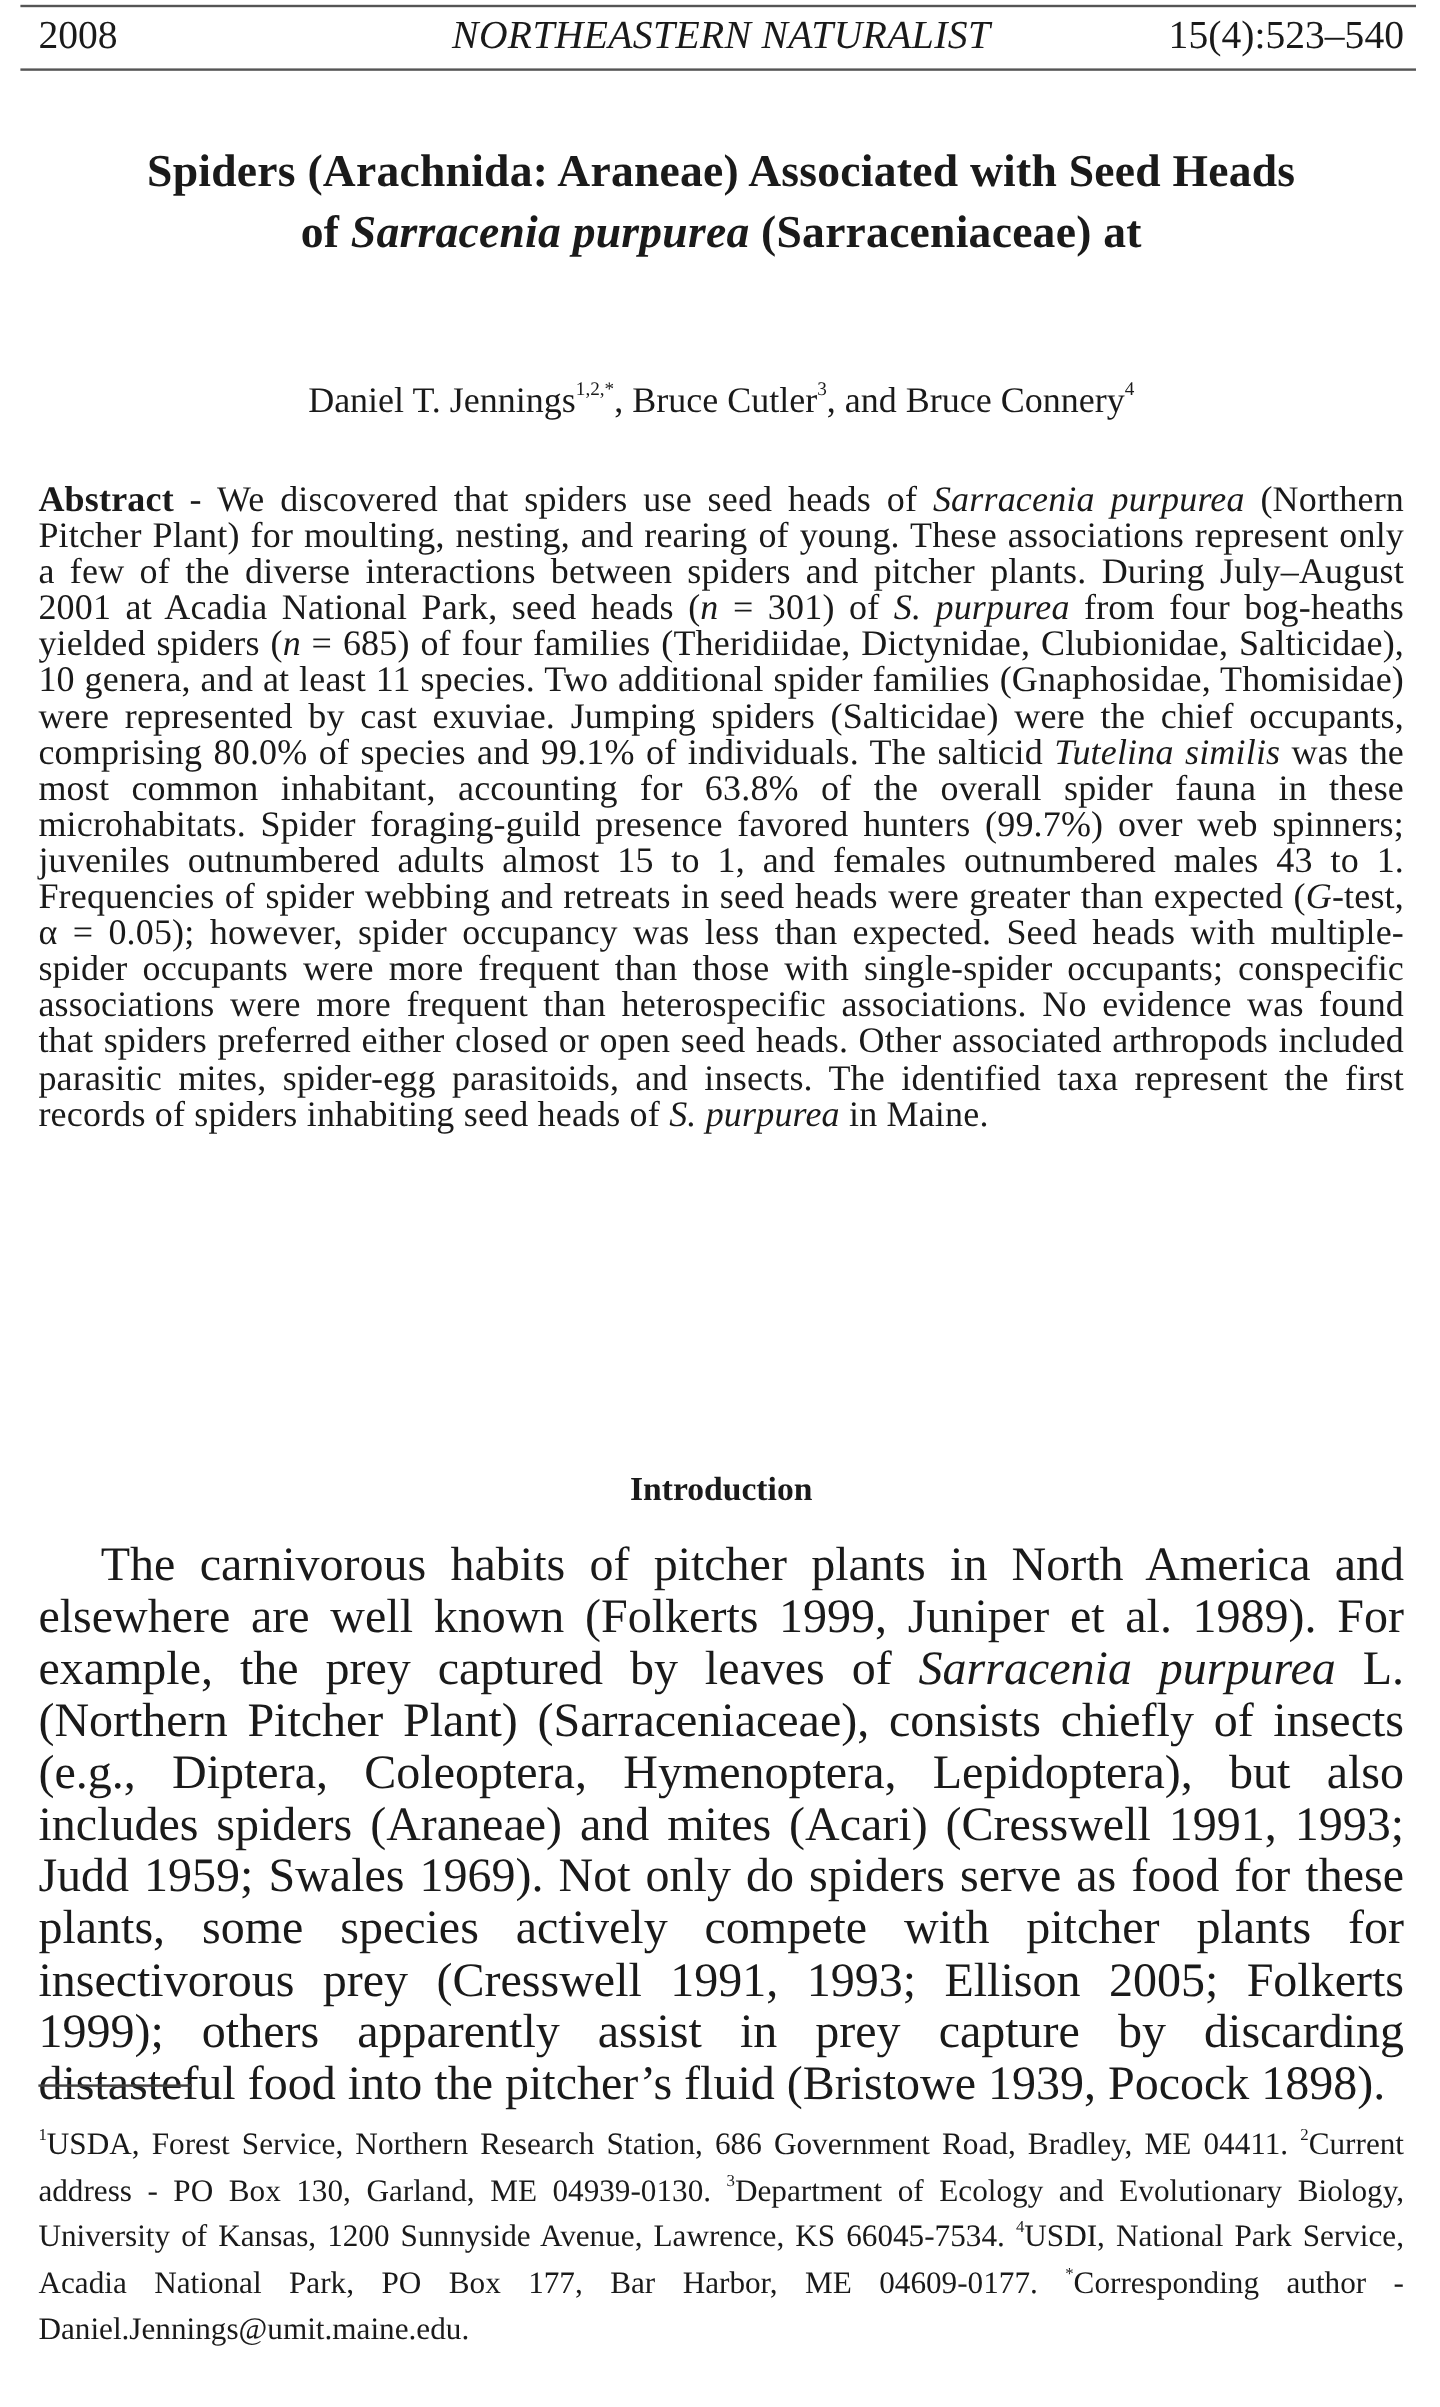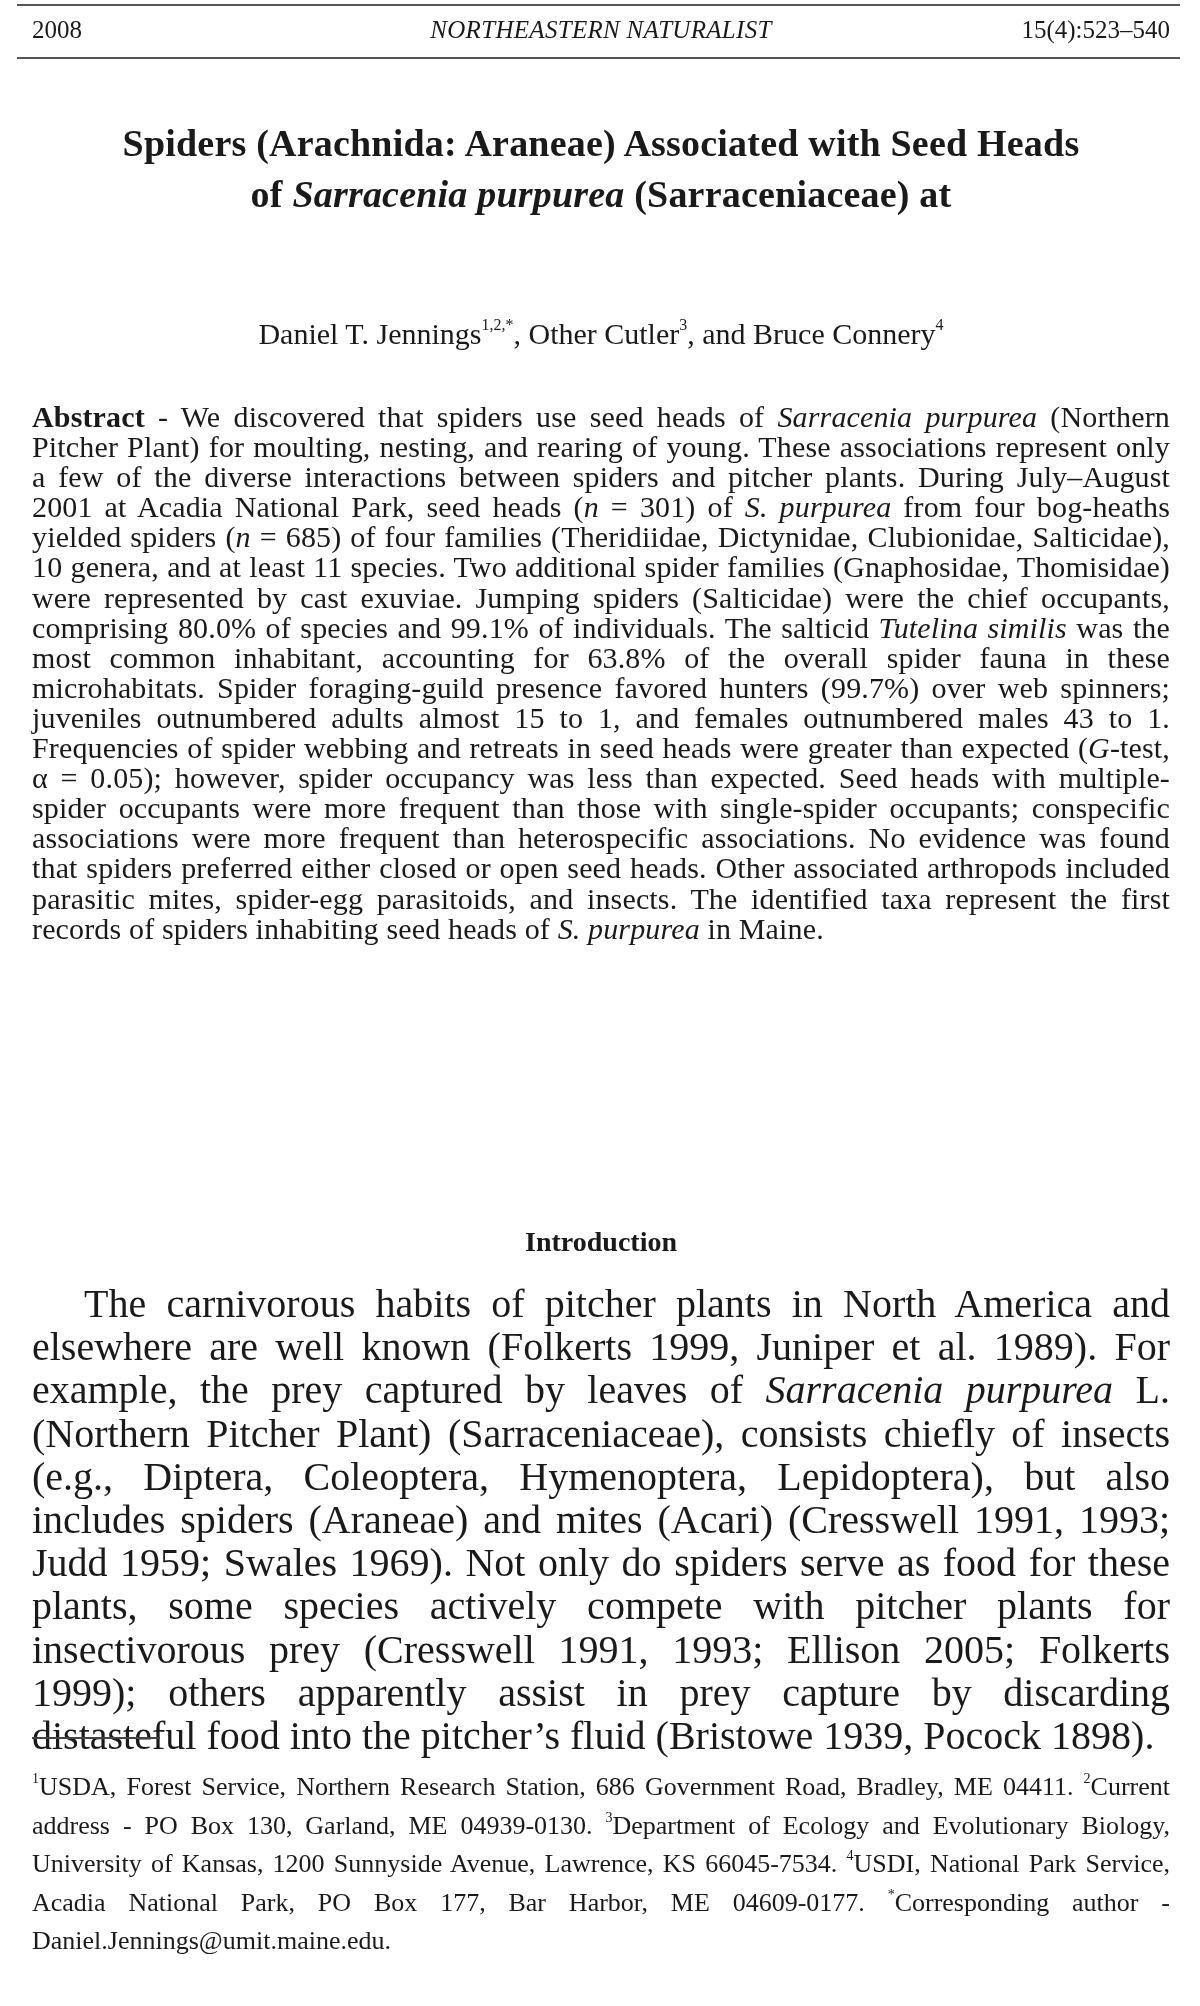--- a/index.html
+++ b/index.html
@@ -5,21 +5,21 @@
   html, body { margin: 0; padding: 0; background: #ffffff; }
   body {
     width: 1200px; height: 2006px; position: relative; overflow: hidden;
     font-family: "Liberation Serif", "DejaVu Serif", serif; color: #1a1a1a;
   }
   .rule { position: absolute; height: 2px; background: #555; }
   #rule-top { left: 17px; width: 1163px; top: 4px; }
   #rule-bottom { left: 17px; width: 1163px; top: 57px; }
   .running-head {
     position: absolute; top: 12px; left: 32px; width: 1138px; height: 36px;
-    font-size: 25px; line-height: 36px;
+    font-size: 33px; line-height: 36px;
   }
   .running-head .rh-left { position: absolute; left: 0; top: 0; }
   .running-head .rh-center { position: absolute; left: 0; right: 0; text-align: center; font-style: italic; letter-spacing: 0.3px; }
   .running-head .rh-right { position: absolute; right: 0; top: 0; }
 
   .title {
     position: absolute; top: 118px; left: 32px; width: 1138px;
     text-align: center; font-weight: bold; font-size: 38px; line-height: 51px;
     letter-spacing: 0.2px;
   }
@@ -61,21 +61,21 @@
   <span class="rh-center">NORTHEASTERN NATURALIST</span>
   <span class="rh-right">15(4):523–540</span>
 </div>
 <div class="rule" id="rule-bottom"></div>
 
 <div class="title">
   <div>Spiders (Arachnida: Araneae) Associated with Seed Heads</div>
   <div><span>of </span><i>Sarracenia purpurea</i><span> (Sarraceniaceae) at</span></div>
 </div>
 
-<div class="authors"><span>Daniel T. Jennings</span><sup>1,2,*</sup><span>, </span><span>Other Cutler</span><sup>3</sup><span>, and </span><span>Bruce Connery</span><sup>4</sup></div>
+<div class="authors"><span>Daniel T. Jennings</span><sup>1,2,*</sup><span>, </span><span>Bruce Cutler</span><sup>3</sup><span>, and </span><span>Bruce Connery</span><sup>4</sup></div>
 
 <div class="abstract"><span class="abs-label">Abstract</span><span> - </span><span>We discovered that spiders use seed heads of </span><i>Sarracenia purpurea</i><span> (Northern Pitcher Plant) for moulting, nesting, and rearing of young. These associations represent only a few of the diverse interactions between spiders and pitcher plants. During July–August 2001 at Acadia National Park, seed heads (</span><i>n</i><span> = 301) of </span><i>S. purpurea</i><span> from four bog-heaths yielded spiders (</span><i>n</i><span> = 685) of four families (Theridiidae, Dictynidae, Clubionidae, Salticidae), 10 genera, and at least 11 species. Two additional spider families (Gnaphosidae, Thomisidae) were represented by cast exuviae. Jumping spiders (Salticidae) were the chief occupants, comprising 80.0% of species and 99.1% of individuals. The salticid </span><i>Tutelina similis</i><span> was the most common inhabitant, accounting for 63.8% of the overall spider fauna in these microhabitats. Spider foraging-guild presence favored hunters (99.7%) over web spinners; juveniles outnumbered adults almost 15 to 1, and females outnumbered males 43 to 1. Frequencies of spider webbing and retreats in seed heads were greater than expected (</span><i>G</i><span>-test, α = 0.05); however, spider occupancy was less than expected. Seed heads with multiple-spider occupants were more frequent than those with single-spider occupants; conspecific associations were more frequent than heterospecific associations. No evidence was found that spiders preferred either closed or open seed heads. Other associated arthropods included parasitic mites, spider-egg parasitoids, and insects. The identified taxa represent the first records of spiders inhabiting seed heads of </span><i>S. purpurea</i><span> in Maine.</span></div>
 
 <div class="section-heading">Introduction</div>
 
 <div class="intro"><span>The carnivorous habits of pitcher plants in North America and elsewhere are well known (Folkerts 1999, Juniper et al. 1989). For example, the prey captured by leaves of </span><i>Sarracenia purpurea</i><span> L. (Northern Pitcher Plant) (Sarraceniaceae), consists chiefly of insects (e.g., Diptera, Coleoptera, Hymenoptera, Lepidoptera), but also includes spiders (Araneae) and mites (Acari) (Cresswell 1991, 1993; Judd 1959; Swales 1969). Not only do spiders serve as food for these plants, some species actively compete with pitcher plants for insectivorous prey (Cresswell 1991, 1993; Ellison 2005; Folkerts 1999); others apparently assist in prey capture by discarding distasteful food into the pitcher’s fluid (Bristowe 1939, Pocock 1898).</span></div>
 
 <div class="footnote-rule"></div>
 
 <div class="footnotes"><sup>1</sup><span>USDA, Forest Service, Northern Research Station, 686 Government Road, Bradley, ME 04411. </span><sup>2</sup><span>Current address - PO Box 130, Garland, ME 04939-0130. </span><sup>3</sup><span>Department of Ecology and Evolutionary Biology, University of Kansas, 1200 Sunnyside Avenue, Lawrence, KS 66045-7534. </span><sup>4</sup><span>USDI, National Park Service, Acadia National Park, PO Box 177, Bar Harbor, ME 04609-0177. </span><sup>*</sup><span>Corresponding author - Daniel.Jennings@umit.maine.edu.</span></div>

